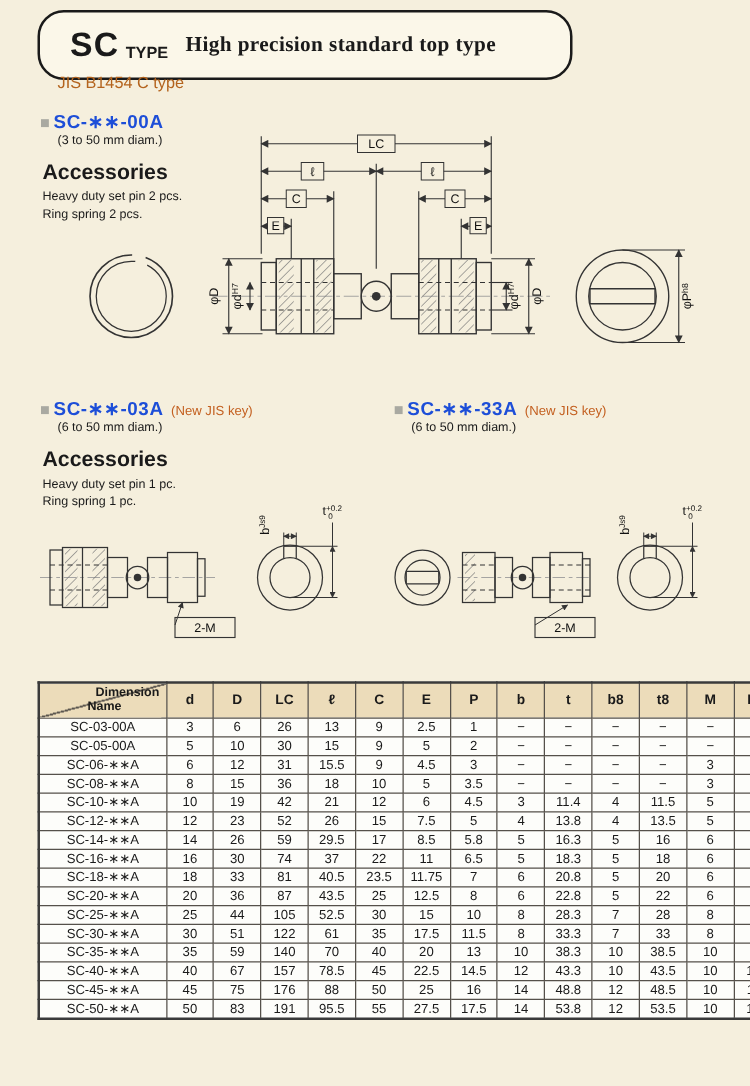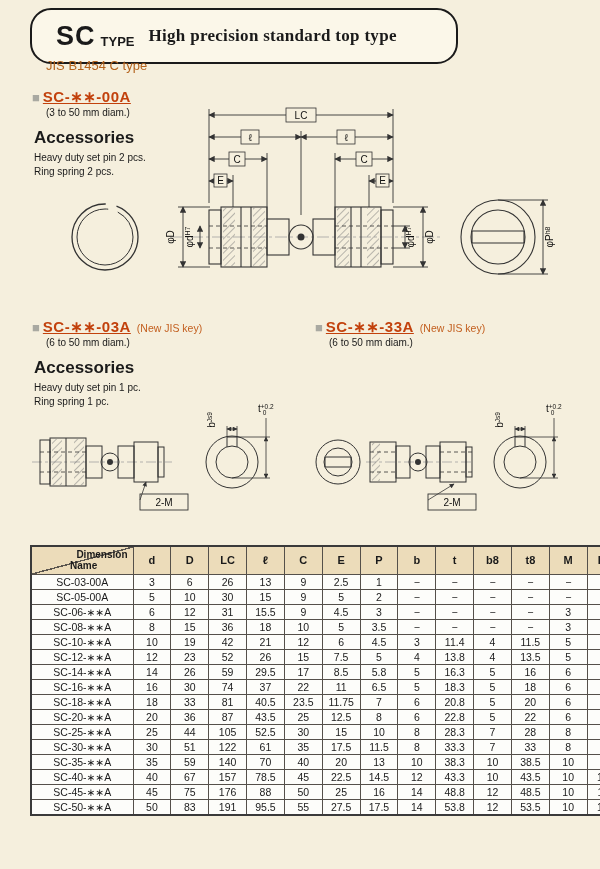--- a/index.html
+++ b/index.html
@@ -20,21 +20,21 @@
   }
   .title-sc { font-size:27px; font-weight:bold; letter-spacing:1px; }
   .title-type { font-size:13px; font-weight:bold; margin:10px 0 0 5px; }
   .title-sub { font-family:"Liberation Serif", serif; font-size:17px; font-weight:bold; margin-left:14px; letter-spacing:0.3px; }
   .jis { position:absolute; left:46px; top:58px; color:#b4641e; font-size:13px; }
 
   
   .sec { position:absolute; }
   .sec-head { display:flex; align-items:baseline; gap:3px; white-space:nowrap; }
   .bullet { color:#a9a9a1; font-size:13px; }
-  .sec-title { color:#c2410c; font-size:15px; font-weight:bold; letter-spacing:0.5px;text-decoration:underline; }
+  .sec-title { color:#1d4ed8; font-size:15px; font-weight:bold; letter-spacing:0.5px; }
   .sec-suffix { color:#c35f1f; font-size:10.5px; margin-left:3px; }
   .diam { font-size:10px; margin:1px 0 10px 14px; }
   .acc-title { font-size:17px; font-weight:bold; margin:2px 0 3px 2px; }
   .acc-line { font-size:10px; line-height:14px; margin-left:2px; }
 
   
   svg { position:absolute; overflow:visible; }
   svg text { font-family:"Liberation Sans", sans-serif; fill:#111; font-size:10px; }
   .svg-main { left:20px; top:95px; }
   .svg-03a  { left:22px; top:388px; }

